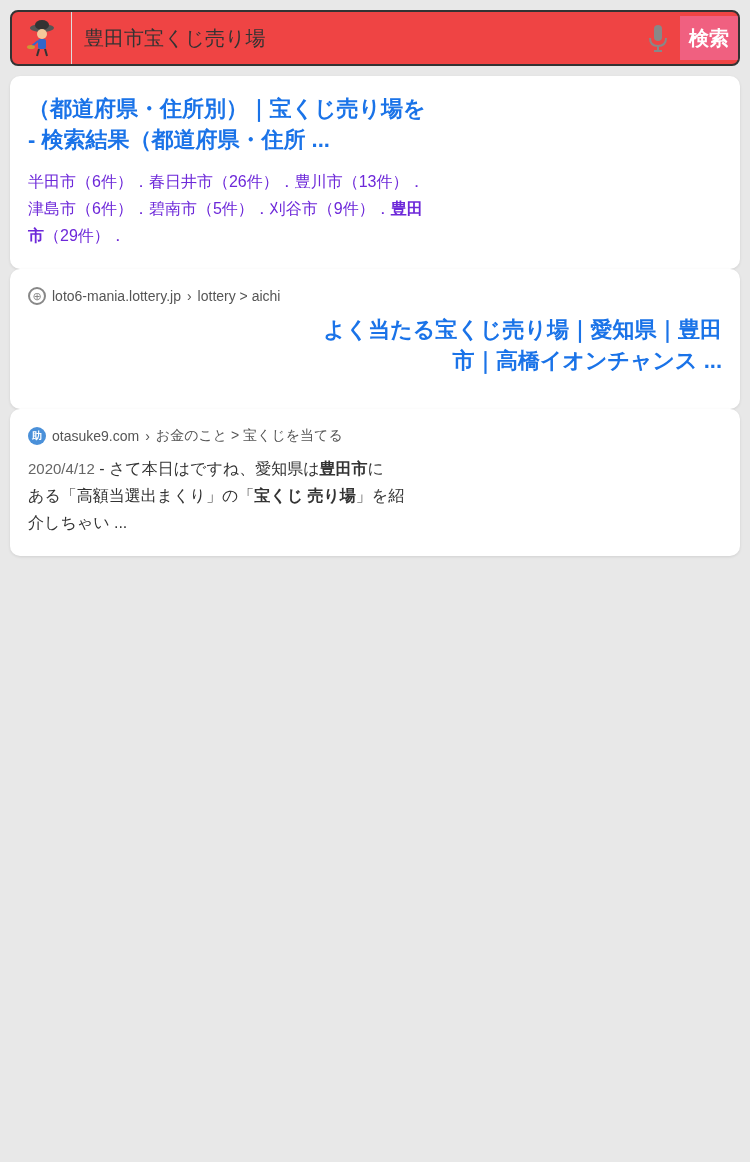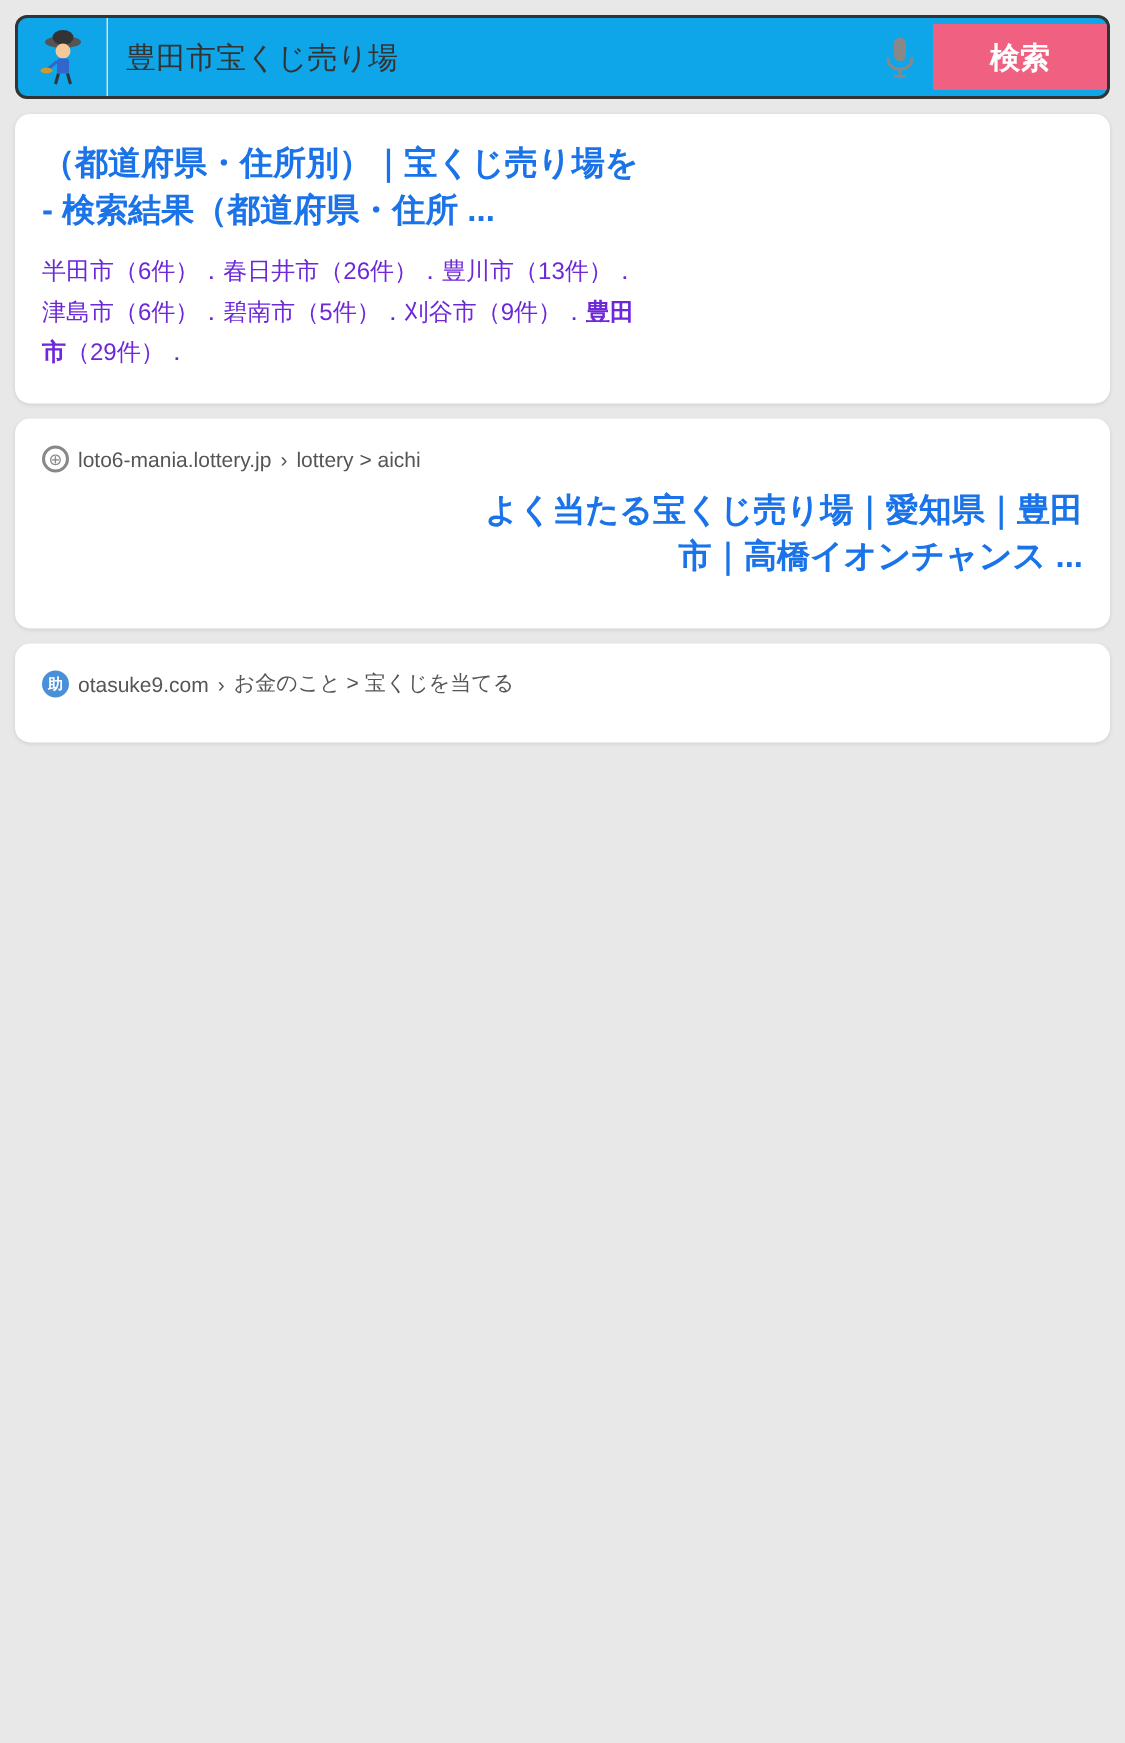--- a/index.html
+++ b/index.html
@@ -8,21 +8,21 @@
       font-family: -apple-system, BlinkMacSystemFont, "Helvetica Neue", Arial, sans-serif;
       background: #e8e8e8;
       width: 750px;
       min-height: 1162px;
     }
 
     
     .search-bar {
       display: flex;
       align-items: center;
-      background: #0ea5e9;
+      background: #ef4444;
       border: 2px solid #333;
       border-radius: 8px;
       margin: 10px 10px 0 10px;
       padding: 0;
       height: 56px;
       overflow: hidden;
     }
     .search-logo {
       width: 60px;
       height: 56px;
@@ -51,33 +51,32 @@
       display: flex;
       align-items: center;
       justify-content: center;
       flex-shrink: 0;
     }
     .search-button {
       background: #f06080;
       color: #fff;
       border: none;
       height: 44px;
-      padding: 0 38px;
+      padding: 0 9px;
       font-size: 20px;
       font-weight: bold;
       cursor: pointer;
       flex-shrink: 0;
     }
 
     
     .results-container {
       padding: 10px;
       display: flex;
       flex-direction: column;
-      gap: 10px;
     }
 
     
     .result-card {
       background: #fff;
       border-radius: 10px;
       padding: 18px 18px 20px 18px;
       box-shadow: 0 1px 3px rgba(0,0,0,0.1);
     }
 
@@ -215,15 +214,20 @@
     </div>
   </div>
 
   <div class="result-card">
     <div class="breadcrumb-row">
       <div class="breadcrumb-icon colored">助</div>
       <span class="breadcrumb-text">otasuke9.com</span>
       <span class="breadcrumb-text">›</span>
       <span class="breadcrumb-text">お金のこと &gt; 宝くじを当てる</span>
     </div>
+    <div class="card-desc">
+      <span class="card-date">2020/4/12</span> - さて本日はですね、愛知県は<strong>豊田市</strong>に<br>
+      ある「高額当選出まくり」の「<strong>宝くじ 売り場</strong>」を紹<br>
+      介しちゃい ...
+    </div>
   </div>
 
 </div>
 
 </body></html>

